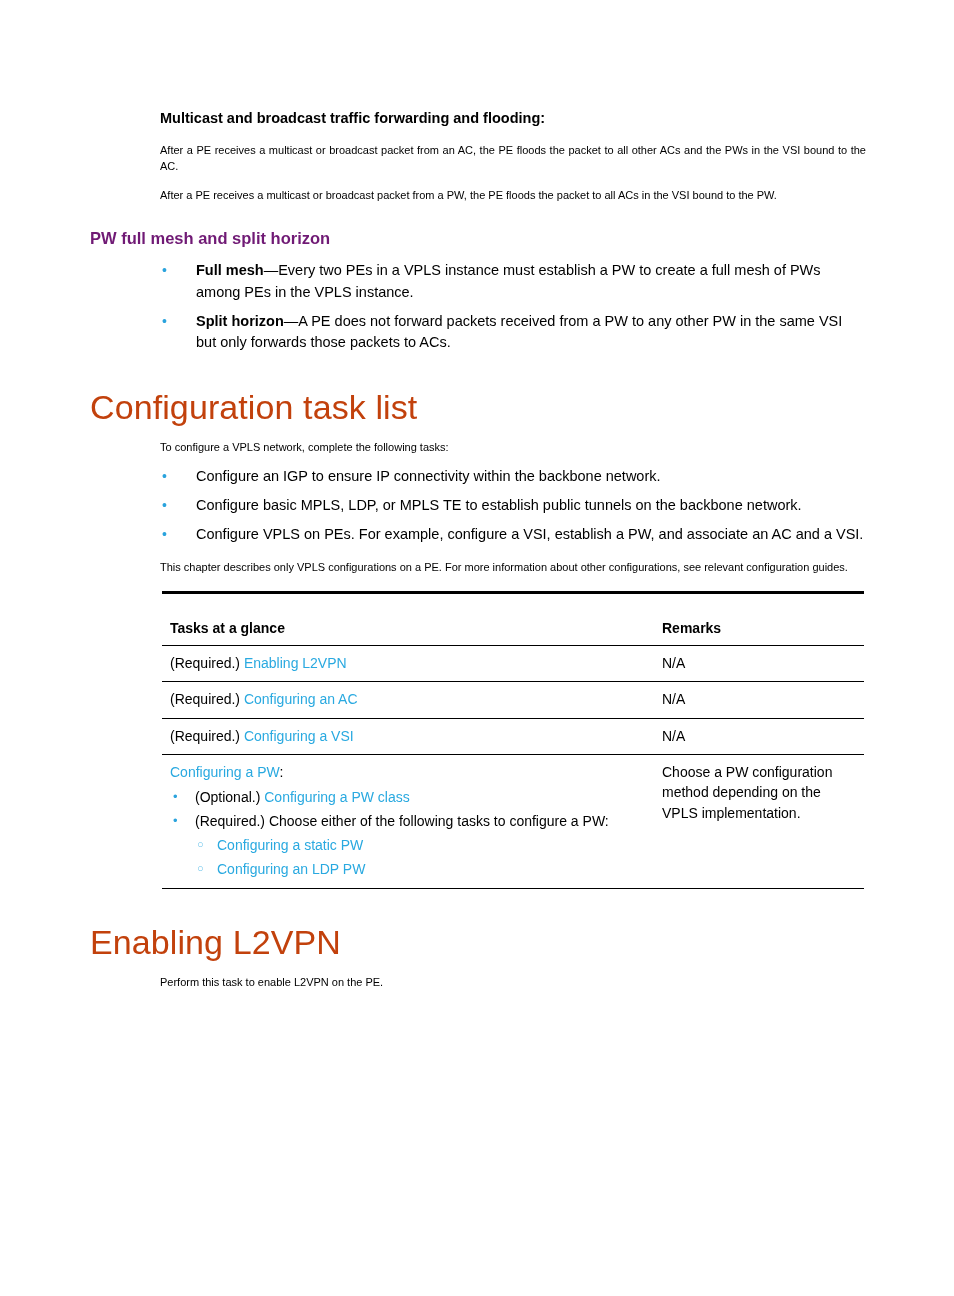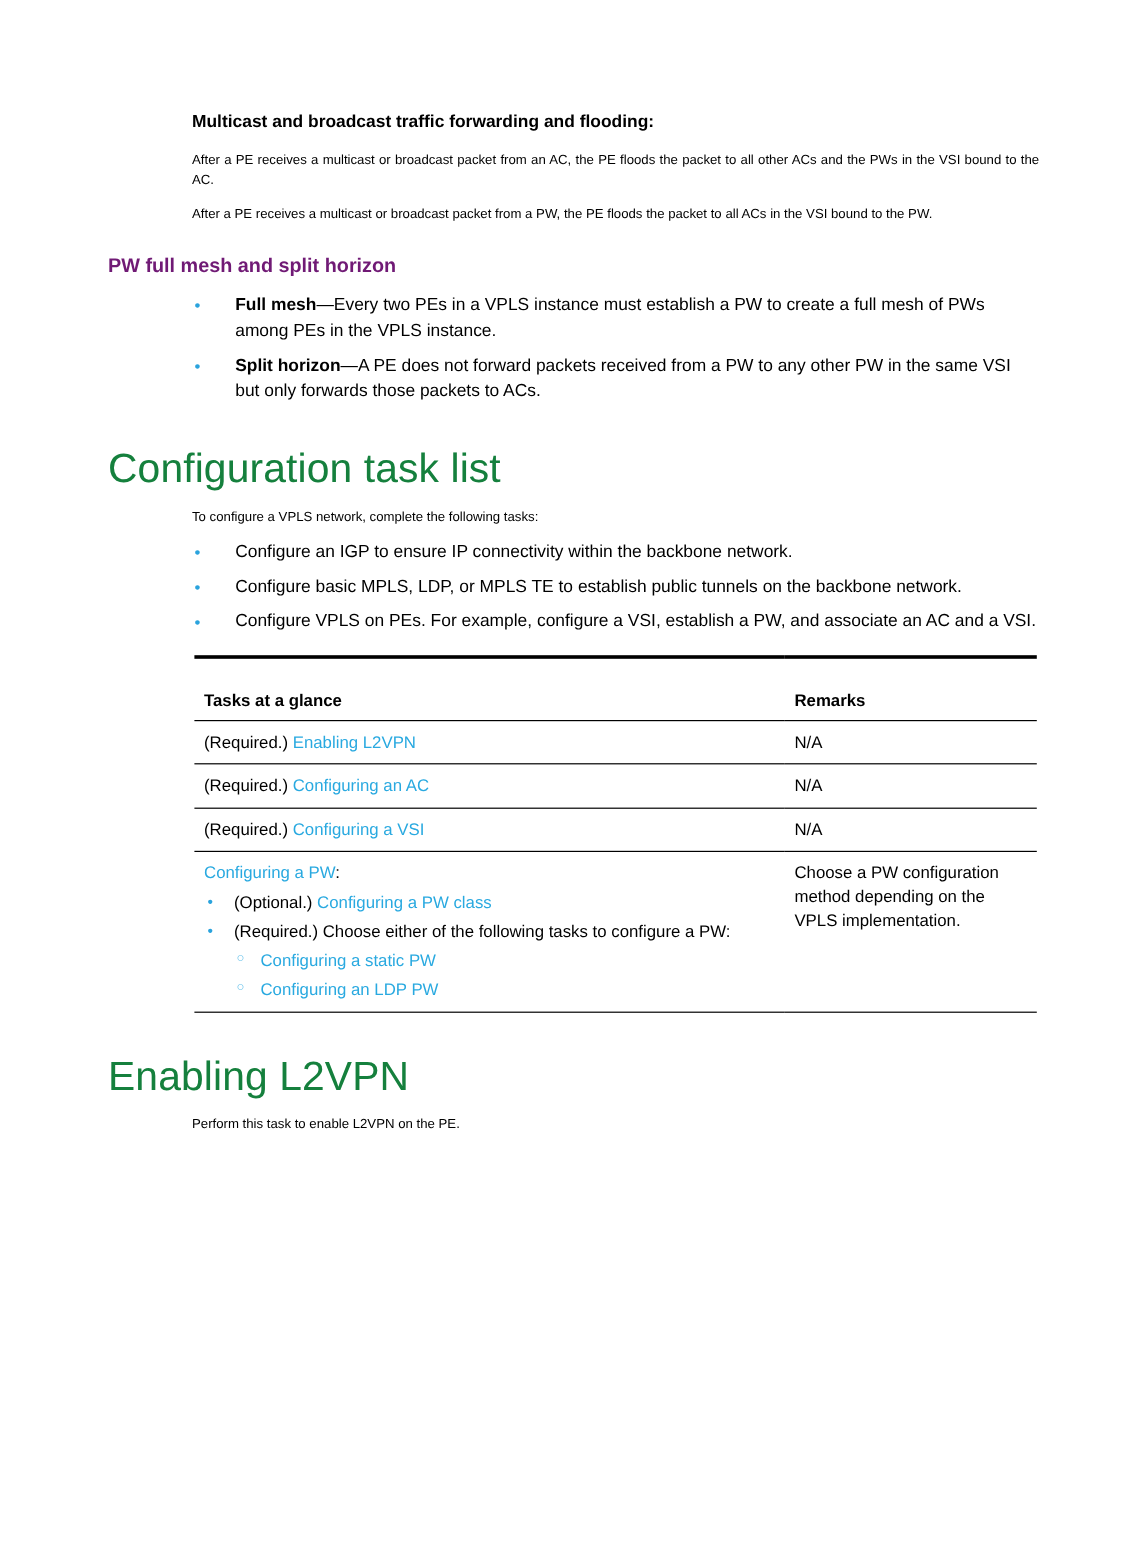--- a/index.html
+++ b/index.html
@@ -10,37 +10,37 @@
   body {
     width: 954px;
     height: 1296px;
     position: relative;
     font-family: "Liberation Sans", sans-serif;
     color: #000000;
     -webkit-font-smoothing: antialiased;
   }
   .page {
     position: absolute;
-    left: 0; top: 0;
+    left: 0; top: 16px;
     width: 954px;
     height: 1204px;
     overflow: hidden;
   }
   .content {
     position: absolute;
     left: 90px;
     top: 92px;
     width: 776px;
   }
 
   
   h1.doc-h1 {
     font-size: 34px;
     font-weight: 400;
-    color: #15803d;
+    color: #c2410c;
     margin: 34px 0 0 0;
     line-height: 1.12;
     letter-spacing: 0.1px;
   }
   h2.doc-h2 {
     font-size: 16.5px;
     font-weight: bold;
     color: #701a75;
     margin: 26px 0 0 0;
     line-height: 1.2;
@@ -206,20 +206,21 @@
         <span class="bdot">•</span><span>Configure an IGP to ensure IP connectivity within the backbone network.</span>
       </li>
       <li>
         <span class="bdot">•</span><span>Configure basic MPLS, LDP, or MPLS TE to establish public tunnels on the backbone network.</span>
       </li>
       <li>
         <span class="bdot">•</span><span>Configure VPLS on PEs. For example, configure a VSI, establish a PW, and associate an AC and a VSI.</span>
       </li>
     </ul>
 
+    <p class="body">This chapter describes only VPLS configurations on a PE. For more information about other configurations, see relevant configuration guides.</p>
 
     <div class="tbl-wrap">
       <table class="tasks">
         <colgroup>
             <col class="c1">
             <col class="c2">
           </colgroup>
         <thead>
           <tr>
             <th>Tasks at a glance</th>

